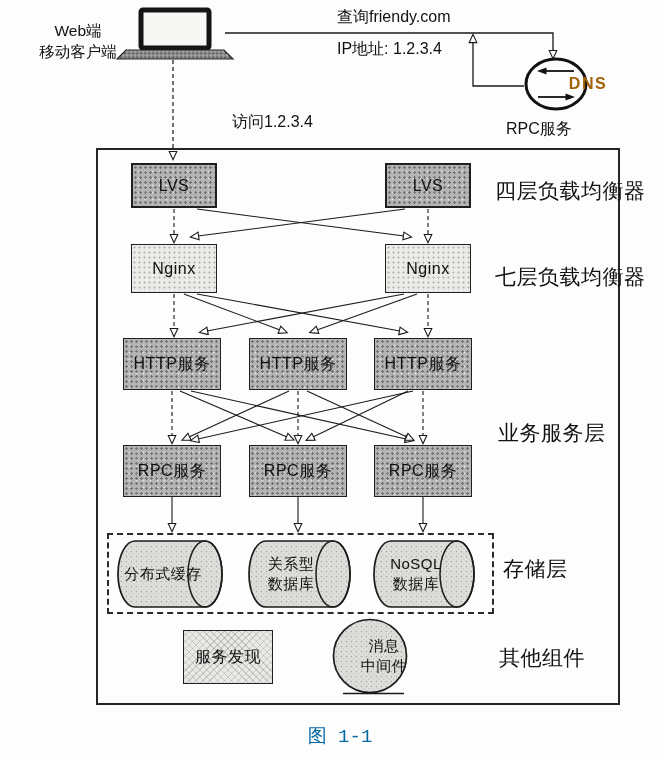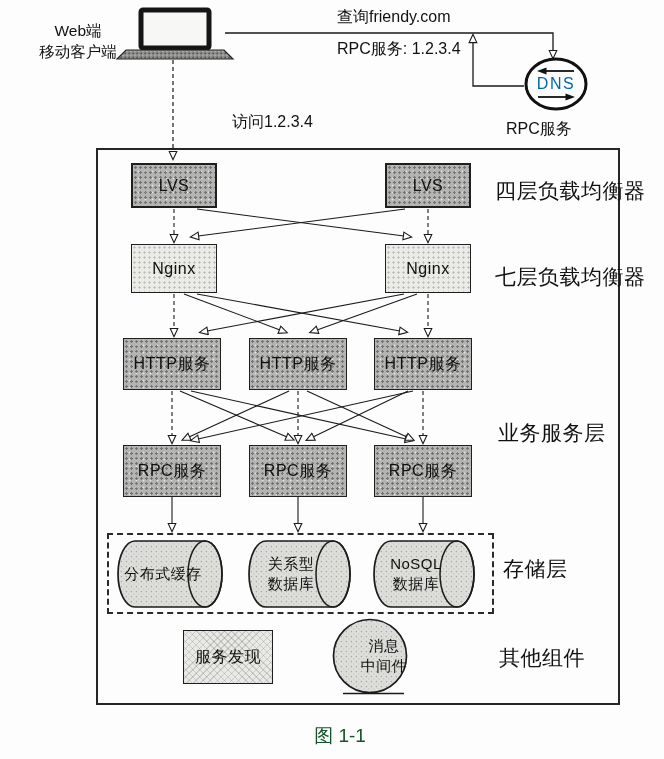--- a/index.html
+++ b/index.html
@@ -29,22 +29,22 @@
     background-color:#e9e9e6;
     background-image:repeating-linear-gradient(45deg, rgba(90,90,90,0.22) 0 1px, transparent 1px 5px),
                      repeating-linear-gradient(-45deg, rgba(90,90,90,0.22) 0 1px, transparent 1px 5px);
   }
   .lbl{position:absolute;white-space:nowrap;color:#111;}
   .lbl-16{font-size:16px;}
   .lbl-17{font-size:21px;letter-spacing:0.5px;}
   .two-line{display:flex;flex-direction:column;align-items:center;line-height:20px;text-align:center;white-space:nowrap;}
   .cyl-text{position:absolute;display:flex;flex-direction:column;align-items:center;justify-content:center;
     font-size:15px;line-height:20px;color:#101010;text-align:center;letter-spacing:0.5px;}
-  .caption{position:absolute;font-family:Liberation Sans, sans-serif;font-size:19px;color:#14532d;}
-  .dns-word{position:absolute;font-weight:normal;font-size:16px;letter-spacing:1.5px;color:#0369a1;}
+  .caption{position:absolute;font-family:Liberation Mono, monospace;font-size:19px;color:#0369a1;}
+  .dns-word{position:absolute;font-weight:bold;font-size:16px;letter-spacing:1.5px;color:#a16207;margin-left:32px;}
 </style>
 </head>
 <body>
 
 <div class="stage">
 
   <svg class="layer" width="664" height="759" viewBox="0 0 664 759">
     <defs>
       <marker id="arrO" markerUnits="userSpaceOnUse" markerWidth="11" markerHeight="11" refX="1.5" refY="4.7" orient="auto">
         <path d="M0.9,0.9 L9.2,4.7 L0.9,8.5 Z" fill="#ffffff" stroke="#1a1a1a" stroke-width="1.1"></path>
@@ -165,21 +165,21 @@
   <div class="node tex-hatch" style="left:183px;top:630px;width:90px;height:54px;">
     <span>服务发现</span>
   </div>
 
   <div class="lbl lbl-16" style="left:337px;top:7px;">查询friendy.com</div>
 
   <div class="lbl two-line" style="left:24px;top:20px;width:108px;font-size:15.5px;line-height:21px;">
     <span>Web端</span>
     <span>移动客户端</span>
   </div>
-  <div class="lbl lbl-16" style="left:337px;top:39px;">RPC服务: 1.2.3.4</div>
+  <div class="lbl lbl-16" style="left:337px;top:39px;">IP地址: 1.2.3.4</div>
   <div class="dns-word" style="left:529px;top:75px;width:54px;text-align:center;">DNS</div>
   <div class="lbl lbl-16" style="left:506px;top:119px;">RPC服务</div>
 
   <div class="lbl lbl-16" style="left:232px;top:112px;text-align:center;">访问1.2.3.4</div>
 
   <div class="lbl lbl-17" style="left:495px;top:177px;">四层负载均衡器</div>
   <div class="lbl lbl-17" style="left:495px;top:263px;">七层负载均衡器</div>
   <div class="lbl lbl-17" style="left:498px;top:419px;">业务服务层</div>
   <div class="lbl lbl-17" style="left:503px;top:555px;">存储层</div>
   <div class="lbl lbl-17" style="left:499px;top:644px;">其他组件</div>

